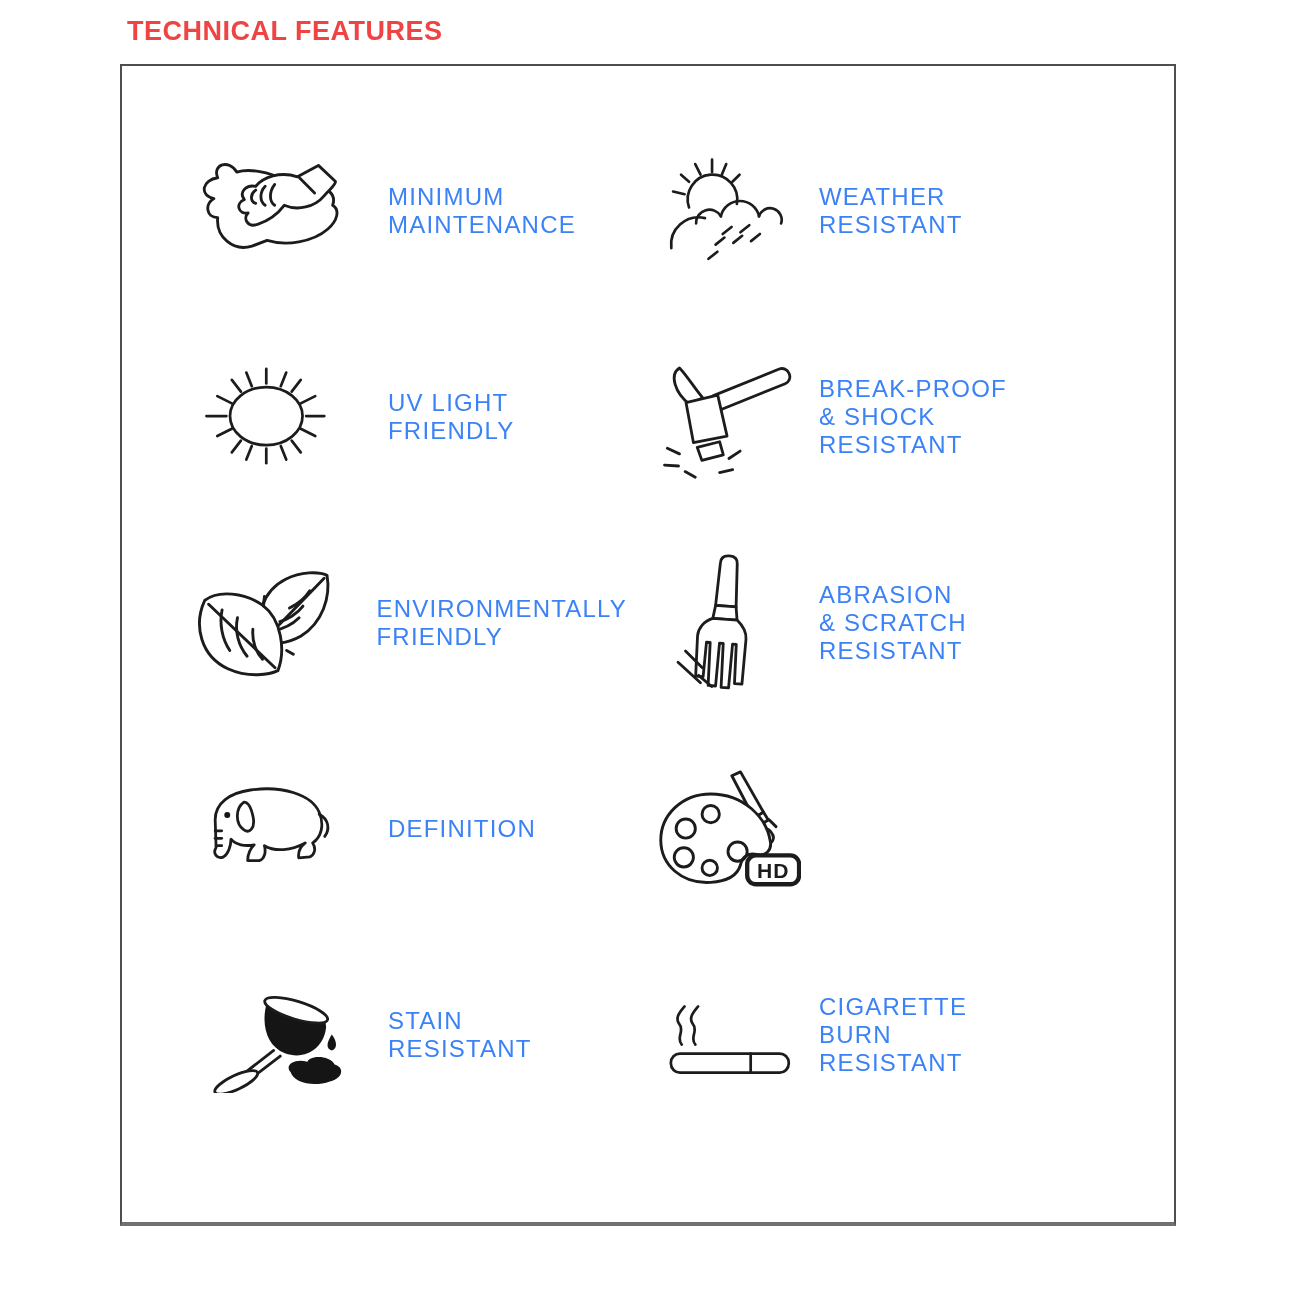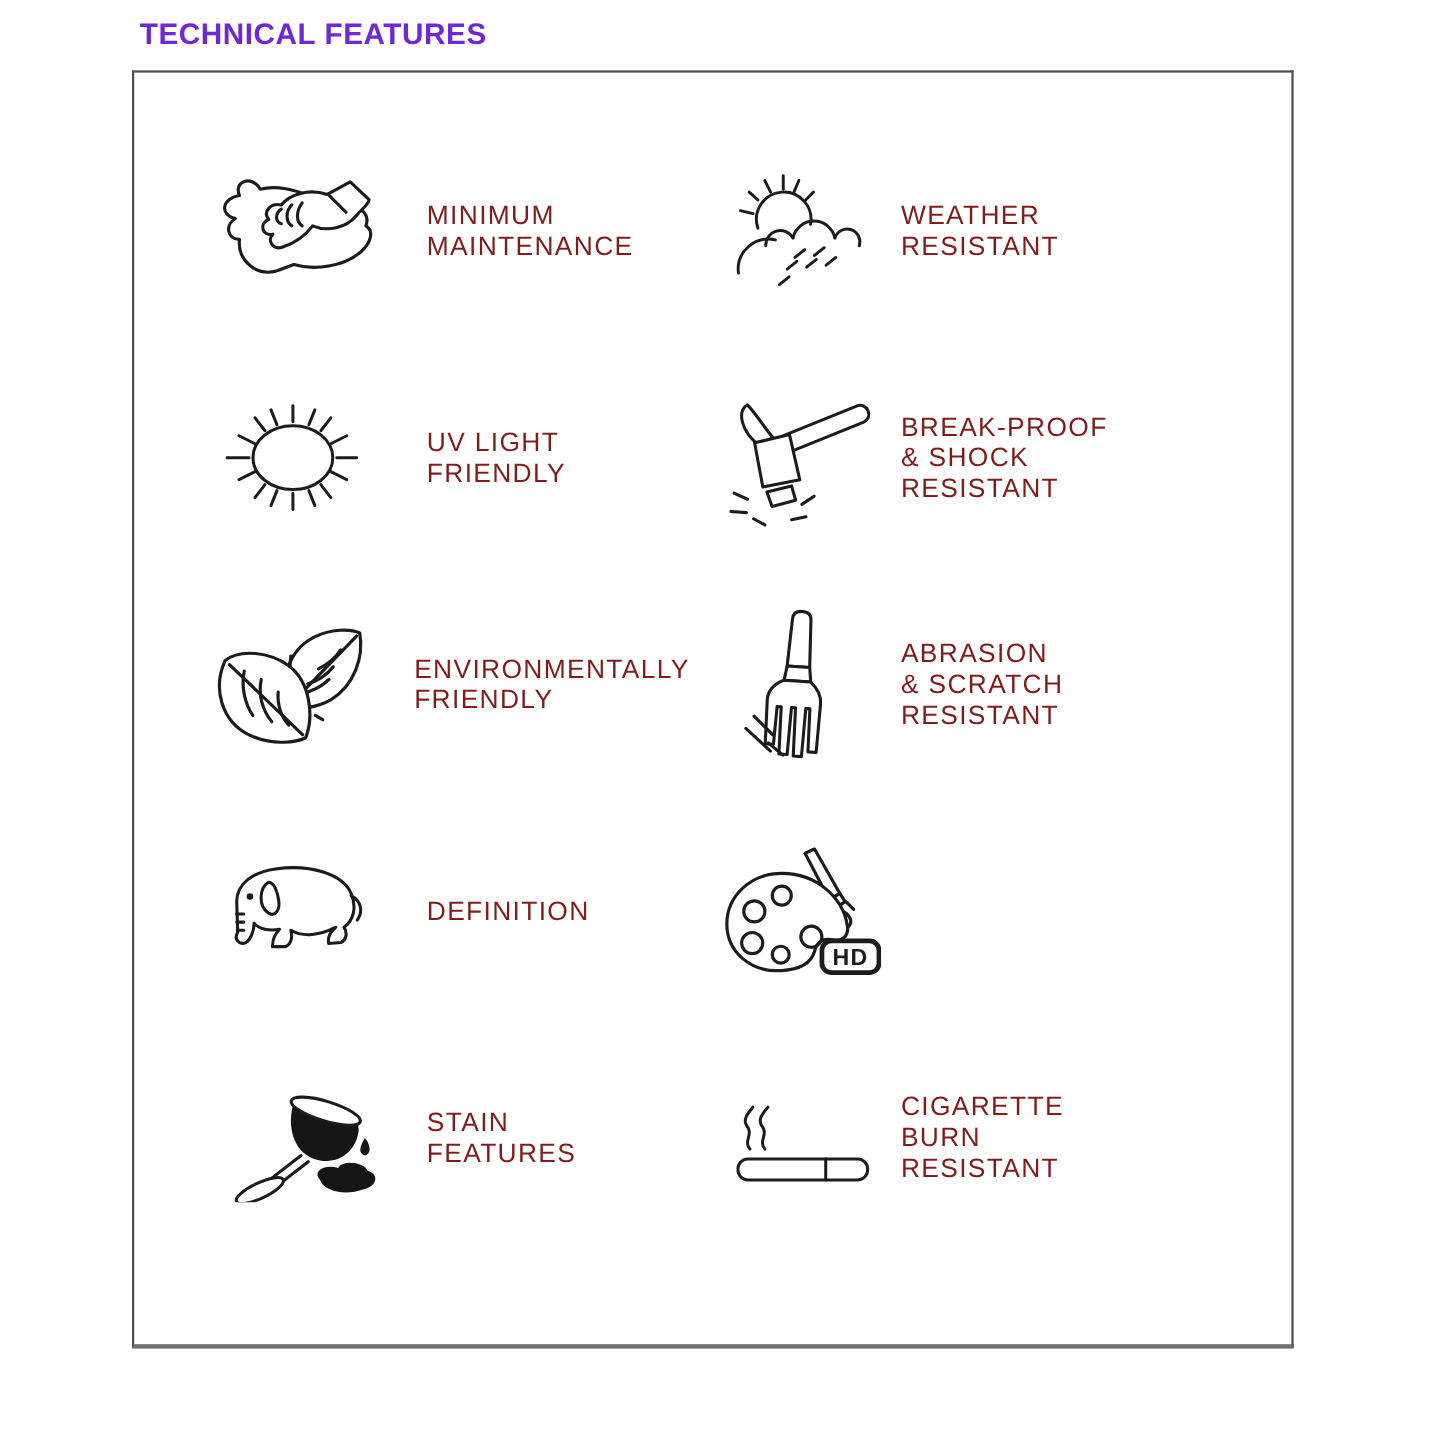--- a/index.html
+++ b/index.html
@@ -1,21 +1,21 @@
 <!DOCTYPE html>
 <html><head>
 <meta charset="utf-8">
 <style>
   html,body { margin:0; padding:0; background:#ffffff; }
   body { width:1300px; height:1300px; position:relative; font-family:"Liberation Sans", sans-serif; overflow:hidden; }
 
   .page-title {
     position:absolute; left:127px; top:16px;
     font-size:27px; font-weight:bold; letter-spacing:0.5px;
-    color:#6d28d9;
+    color:#ef4444;
   }
 
   .panel {
     position:absolute; left:120px; top:64px;
     width:1056px; height:1162px;
     border:2px solid #4e4e4e; border-bottom:4px solid #707070;
     box-sizing:border-box;
     padding-top:42px;
     background:#ffffff;
   }
@@ -26,21 +26,21 @@
   .feature.left  .icon-wrap { margin-left:68px; }
   .feature.left  .label     { margin-left:40px; }
   .feature.right .icon-wrap { margin-left:22px; }
   .feature.right .label     { margin-left:12px; }
 
   .icon-wrap { width:158px; display:flex; justify-content:center; align-items:flex-start; }
   .icon-wrap svg { display:block; }
 
   .label {
     font-size:24px; line-height:28px; letter-spacing:1.2px;
-    color:#7f1d1d; white-space:pre-line;
+    color:#3b82f6; white-space:pre-line;
   }
 
   
   .icon * { stroke:#1c1c1c; stroke-width:3; fill:none; stroke-linecap:round; stroke-linejoin:round; }
   .icon .w { fill:#ffffff; }            
   .icon .f { fill:#151515; stroke:none; } 
   .icon .th { stroke-width:4.5; }
   .icon text.t { stroke:none; fill:#1c1c1c; font-family:"Liberation Sans",sans-serif; font-weight:bold; font-size:22px; letter-spacing:1px; }
 </style>
 </head>
@@ -220,21 +220,21 @@
           <path d="M77 25 C70 48 76 72 96 80 C118 88 138 74 140 52 L139 45 L78 29 Z" class="f"></path>
           <ellipse cx="108" cy="34" rx="35" ry="9.5" transform="rotate(17 108 34)" class="w"></ellipse>
           <path d="M84 77 L49 104"></path>
           <path d="M91 83 L56 110"></path>
           <ellipse cx="44" cy="111" rx="25" ry="7.5" transform="rotate(-25 44 111)" class="w"></ellipse>
           <path d="M146 60 C141 68 139 75 146 77 C153 75 151 66 146 60 Z" class="f"></path>
           <path d="M102 100 C95 92 107 85 120 89 C124 81 145 83 149 92 C160 95 158 107 144 110 C127 116 106 112 102 100 Z" class="f"></path>
         </svg>
       </div>
       <div class="label">STAIN
-FEATURES</div>
+RESISTANT</div>
     </div>
     <div class="feature right">
       <div class="icon-wrap">
         <svg class="icon" width="136" height="91" viewBox="0 0 150 100">
           <path d="M24 60 C17 52 28 45 21 37 C16 30 23 23 27 18"></path>
           <path d="M39 60 C32 52 43 45 36 37 C31 30 38 23 42 18"></path>
           <rect x="12" y="70" width="130" height="21" rx="10" class="w"></rect>
           <path d="M100 70 L100 91"></path>
         </svg>
       </div>

